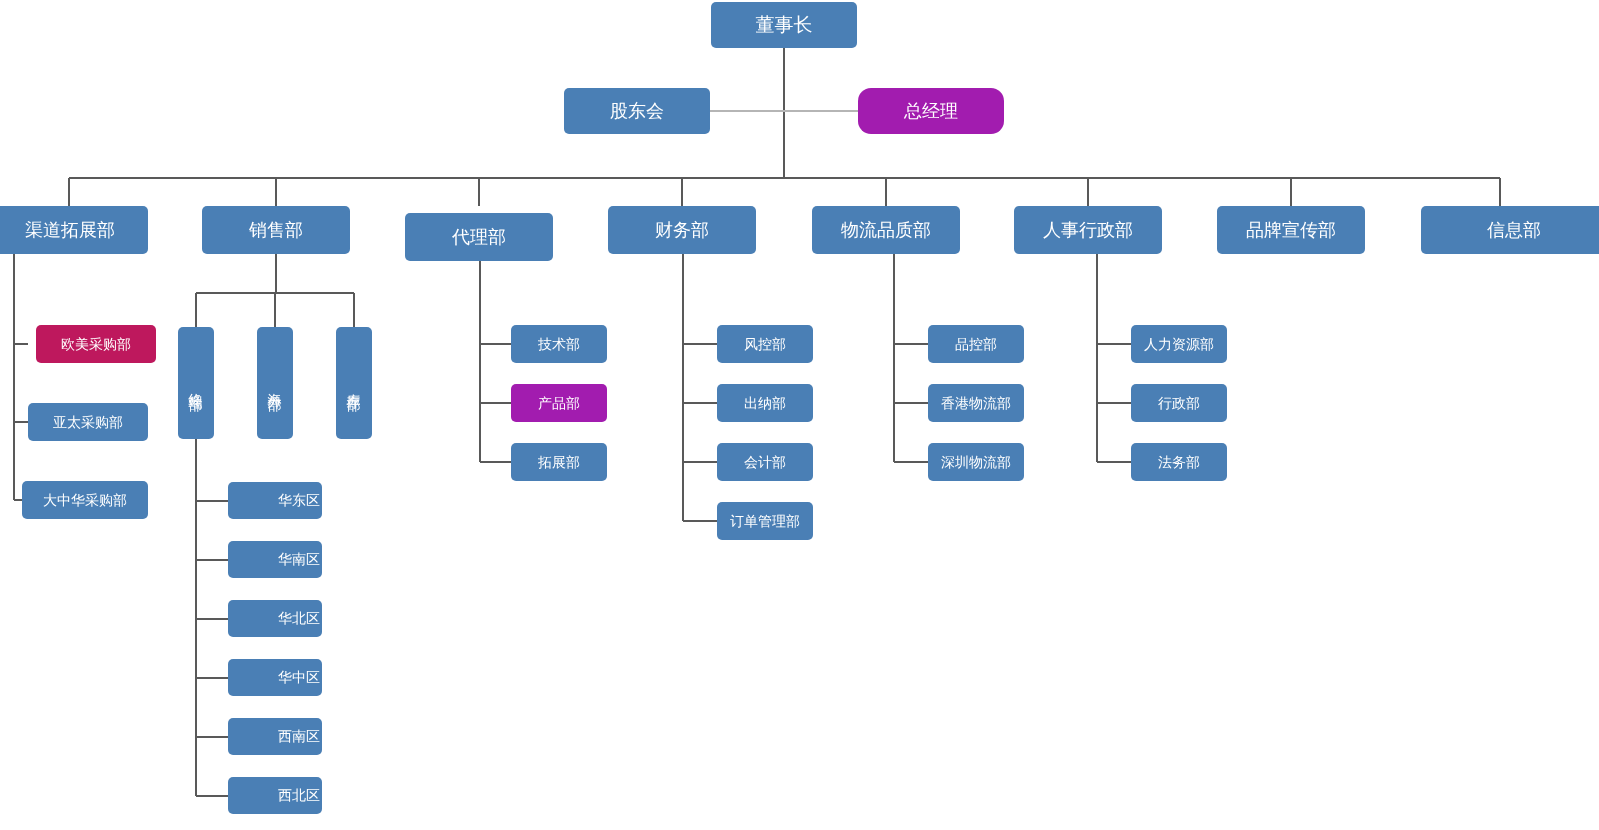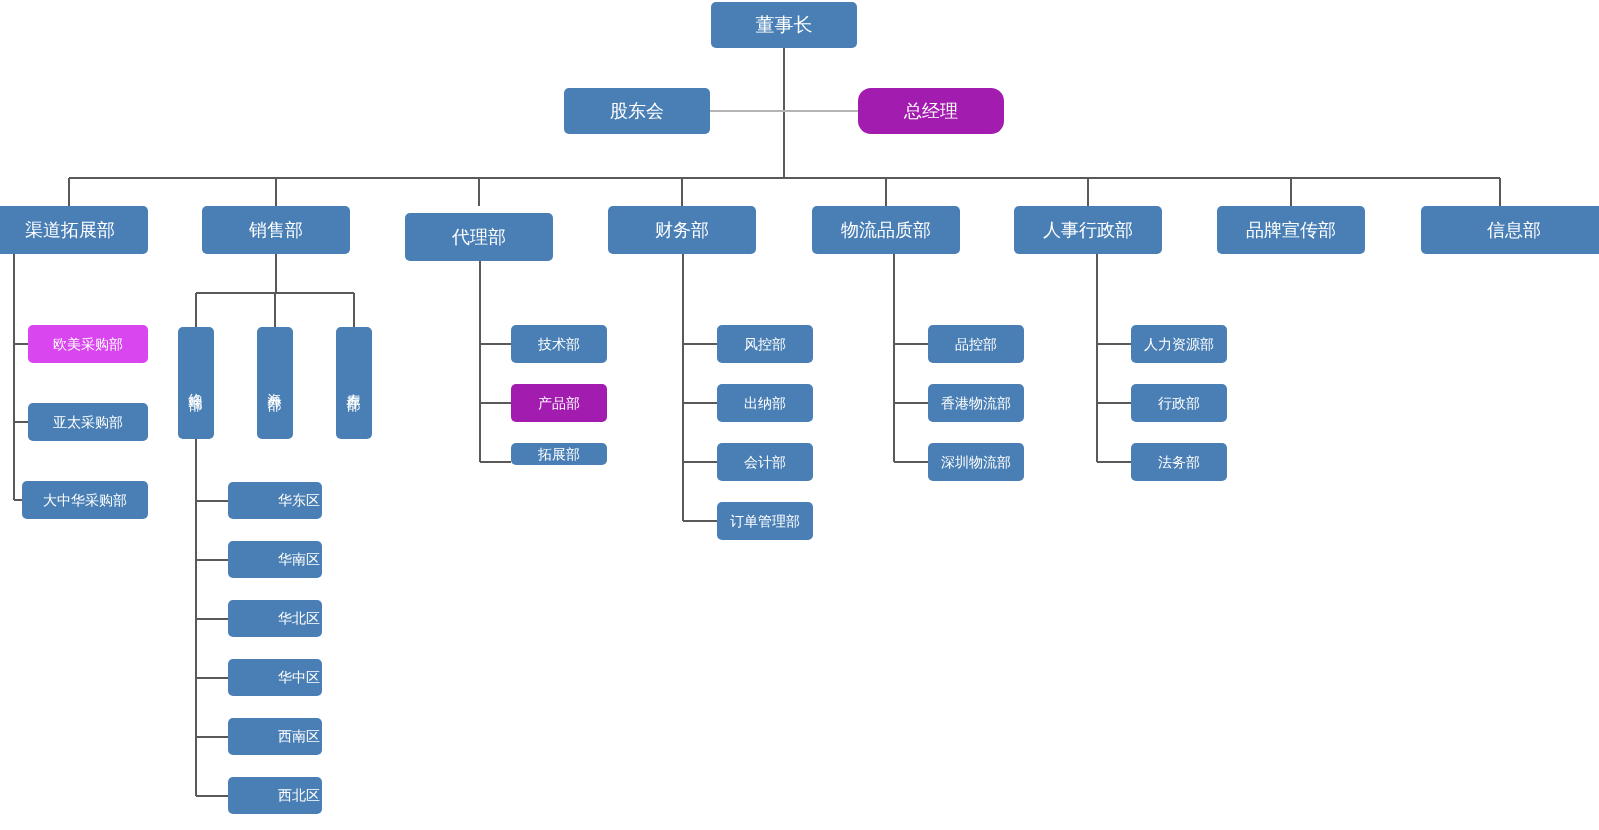--- a/index.html
+++ b/index.html
@@ -105,35 +105,35 @@
       <div class="node lvl-2" style="left: 564px; top: 88px; width: 146px; height: 46px; background: rgb(74, 127, 181); color: rgb(255, 255, 255);">股东会</div>
       <div class="node lvl-2" style="left: 858px; top: 88px; width: 146px; height: 46px; background: #a21caf; color: rgb(255, 255, 255); border-radius: 13px;">总经理</div>
       <div class="node lvl-2" style="left: -8px; top: 206px; width: 156px; height: 48px; background: rgb(74, 127, 181); color: rgb(255, 255, 255);">渠道拓展部</div>
       <div class="node lvl-2" style="left: 202px; top: 206px; width: 148px; height: 48px; background: rgb(74, 127, 181); color: rgb(255, 255, 255);">销售部</div>
       <div class="node lvl-2" style="left: 405px; top: 206px; width: 148px; height: 48px; background: rgb(74, 127, 181); color: rgb(255, 255, 255); margin-top: 7px;">代理部</div>
       <div class="node lvl-2" style="left: 608px; top: 206px; width: 148px; height: 48px; background: rgb(74, 127, 181); color: rgb(255, 255, 255);">财务部</div>
       <div class="node lvl-2" style="left: 812px; top: 206px; width: 148px; height: 48px; background: rgb(74, 127, 181); color: rgb(255, 255, 255);">物流品质部</div>
       <div class="node lvl-2" style="left: 1014px; top: 206px; width: 148px; height: 48px; background: rgb(74, 127, 181); color: rgb(255, 255, 255);">人事行政部</div>
       <div class="node lvl-2" style="left: 1217px; top: 206px; width: 148px; height: 48px; background: rgb(74, 127, 181); color: rgb(255, 255, 255);">品牌宣传部</div>
       <div class="node lvl-2" style="left: 1421px; top: 206px; width: 186px; height: 48px; background: rgb(74, 127, 181); color: rgb(255, 255, 255);">信息部</div>
-      <div class="node lvl-3" style="left: 28px; top: 325px; width: 120px; height: 38px; background: #d946ef; color: rgb(255, 255, 255);">欧美采购部</div>
+      <div class="node lvl-3" style="left: 36px; top: 325px; width: 120px; height: 38px; background: #be185d; color: rgb(255, 255, 255);">欧美采购部</div>
       <div class="node lvl-3" style="left: 28px; top: 403px; width: 120px; height: 38px; background: rgb(74, 127, 181); color: rgb(255, 255, 255);">亚太采购部</div>
       <div class="node lvl-3" style="left: 22px; top: 481px; width: 126px; height: 38px; background: rgb(74, 127, 181); color: rgb(255, 255, 255);">大中华采购部</div>
       <div class="node lvl-3 vertical" style="left: 178px; top: 327px; width: 36px; height: 112px; background: rgb(74, 127, 181); color: rgb(255, 255, 255);">终端部</div>
       <div class="node lvl-3 vertical" style="left: 257px; top: 327px; width: 36px; height: 112px; background: rgb(74, 127, 181); color: rgb(255, 255, 255);">海外部</div>
       <div class="node lvl-3 vertical" style="left: 336px; top: 327px; width: 36px; height: 112px; background: rgb(74, 127, 181); color: rgb(255, 255, 255);">库存部</div>
       <div class="node lvl-4" style="left: 228px; top: 482px; width: 94px; height: 37px; background: rgb(74, 127, 181); color: rgb(255, 255, 255);">华东区</div>
       <div class="node lvl-4" style="left: 228px; top: 541px; width: 94px; height: 37px; background: rgb(74, 127, 181); color: rgb(255, 255, 255);">华南区</div>
       <div class="node lvl-4" style="left: 228px; top: 600px; width: 94px; height: 37px; background: rgb(74, 127, 181); color: rgb(255, 255, 255);">华北区</div>
       <div class="node lvl-4" style="left: 228px; top: 659px; width: 94px; height: 37px; background: rgb(74, 127, 181); color: rgb(255, 255, 255);">华中区</div>
       <div class="node lvl-4" style="left: 228px; top: 718px; width: 94px; height: 37px; background: rgb(74, 127, 181); color: rgb(255, 255, 255);">西南区</div>
       <div class="node lvl-4" style="left: 228px; top: 777px; width: 94px; height: 37px; background: rgb(74, 127, 181); color: rgb(255, 255, 255);">西北区</div>
       <div class="node lvl-3" style="left: 511px; top: 325px; width: 96px; height: 38px; background: rgb(74, 127, 181); color: rgb(255, 255, 255);">技术部</div>
       <div class="node lvl-3" style="left: 511px; top: 384px; width: 96px; height: 38px; background: #a21caf; color: rgb(255, 255, 255); text-align: center;">产品部</div>
-      <div class="node lvl-3" style="left: 511px; top: 443px; width: 96px; height: 22px; background: rgb(74, 127, 181); color: rgb(255, 255, 255);">拓展部</div>
+      <div class="node lvl-3" style="left: 511px; top: 443px; width: 96px; height: 38px; background: rgb(74, 127, 181); color: rgb(255, 255, 255);">拓展部</div>
       <div class="node lvl-3" style="left: 717px; top: 325px; width: 96px; height: 38px; background: rgb(74, 127, 181); color: rgb(255, 255, 255);">风控部</div>
       <div class="node lvl-3" style="left: 717px; top: 384px; width: 96px; height: 38px; background: rgb(74, 127, 181); color: rgb(255, 255, 255);">出纳部</div>
       <div class="node lvl-3" style="left: 717px; top: 443px; width: 96px; height: 38px; background: rgb(74, 127, 181); color: rgb(255, 255, 255);">会计部</div>
       <div class="node lvl-3" style="left: 717px; top: 502px; width: 96px; height: 38px; background: rgb(74, 127, 181); color: rgb(255, 255, 255);">订单管理部</div>
       <div class="node lvl-3" style="left: 928px; top: 325px; width: 96px; height: 38px; background: rgb(74, 127, 181); color: rgb(255, 255, 255);">品控部</div>
       <div class="node lvl-3" style="left: 928px; top: 384px; width: 96px; height: 38px; background: rgb(74, 127, 181); color: rgb(255, 255, 255);">香港物流部</div>
       <div class="node lvl-3" style="left: 928px; top: 443px; width: 96px; height: 38px; background: rgb(74, 127, 181); color: rgb(255, 255, 255);">深圳物流部</div>
       <div class="node lvl-3" style="left: 1131px; top: 325px; width: 96px; height: 38px; background: rgb(74, 127, 181); color: rgb(255, 255, 255);">人力资源部</div>
       <div class="node lvl-3" style="left: 1131px; top: 384px; width: 96px; height: 38px; background: rgb(74, 127, 181); color: rgb(255, 255, 255);">行政部</div>
       <div class="node lvl-3" style="left: 1131px; top: 443px; width: 96px; height: 38px; background: rgb(74, 127, 181); color: rgb(255, 255, 255);">法务部</div>

